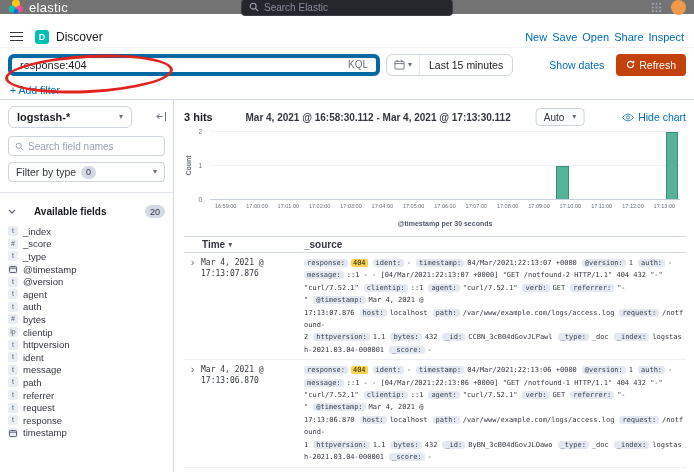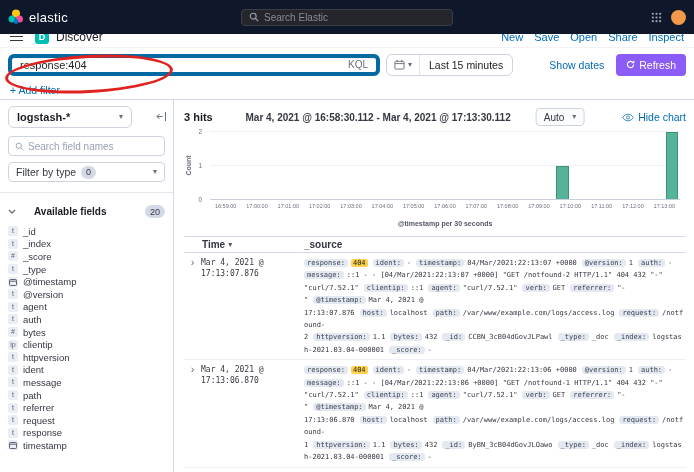--- a/index.html
+++ b/index.html
@@ -1,47 +1,47 @@
 <!DOCTYPE html>
 <html><head>
 <meta charset="utf-8">
 <style>
   *{margin:0;padding:0;box-sizing:border-box;}
   html,body{width:694px;height:472px;}
   body{font-family:"Liberation Sans","DejaVu Sans",sans-serif;background:#fff;color:#343741;position:relative;overflow:hidden;}
   [data-interactable="true"]{cursor:pointer;}
 
   
-  .top-header{position:absolute;top:0;left:0;right:0;height:34px;background:#0f172a;display:flex;align-items:center;padding:0 8px;z-index:10;}
+  .top-header{position:absolute;top:0;left:0;right:0;height:14px;background:#737373;display:flex;align-items:center;padding:0 8px;z-index:10;}
   .brand{display:flex;align-items:center;gap:5px;}
   .brand-text{color:#fff;font-size:13px;letter-spacing:.3px;}
   .global-search{position:absolute;left:50%;transform:translateX(-50%);width:212px;height:17px;background:#25262c;border:1px solid #3b3e46;border-radius:4px;display:flex;align-items:center;gap:5px;padding:0 7px;}
   .gs-placeholder{color:#878d99;font-size:10px;white-space:nowrap;}
   .header-right{margin-left:auto;display:flex;align-items:center;gap:9px;}
   .avatar{width:15px;height:15px;border-radius:50%;background:#f2994b;display:inline-block;}
 
   
   .nav-bar{position:absolute;top:26px;left:0;right:0;height:22px;background:#fff;display:flex;align-items:center;padding:0 10px;border-bottom:1px solid #f1f3f7;}
   .hamburger{display:inline-flex;flex-direction:column;gap:2.5px;width:13px;margin-right:12px;}
   .hamburger i{height:1.5px;background:#343741;display:block;}
   .app-badge{width:14px;height:14px;border-radius:3px;background:#00bfb3;color:#fff;font-size:9px;font-weight:bold;display:inline-flex;align-items:center;justify-content:center;margin-right:7px;}
   .breadcrumb{font-size:12px;color:#1a1c21;}
-  .nav-actions{margin-left:auto;display:flex;gap:11px;}
+  .nav-actions{margin-left:auto;display:flex;gap:5px;}
   .nav-action{color:#006bb4;font-size:11px;}
 
   
   .query-bar{position:absolute;top:48px;left:0;right:0;height:33px;display:flex;align-items:center;padding:0 8px;background:#fff;}
   .query-input{width:372px;height:22px;border:4px solid #0369a1;border-radius:6px;display:flex;align-items:center;padding:0 8px;background:#fff;box-shadow:inset 0 1px 1px rgba(0,0,0,.04);}
   .query-text{font-size:11px;color:#1a1c21;}
   .kql{margin-left:auto;font-size:10px;color:#69707d;}
   .datepicker{height:22px;border:1px solid #cdd3df;border-radius:6px;display:flex;align-items:center;background:#fff;margin-left:6px;}
   .dp-cal{display:flex;align-items:center;gap:3px;padding:0 7px;border-right:1px solid #e1e6ee;height:100%;}
   .dp-range{padding:0 9px;font-size:10.5px;color:#1a1c21;white-space:nowrap;}
   .show-dates{margin-left:auto;color:#006bb4;font-size:10.5px;white-space:nowrap;}
-  .refresh-btn{height:22px;background:#8b5cf6;border-radius:4px;color:#fff;font-size:10.5px;display:flex;align-items:center;justify-content:center;gap:4px;padding:0 10px;margin-left:12px;border:none;}
+  .refresh-btn{height:22px;background:#c2410c;border-radius:4px;color:#fff;font-size:10.5px;display:flex;align-items:center;justify-content:center;gap:4px;padding:0 10px;margin-left:12px;border:none;}
   .chev{font-size:8px;color:#69707d;line-height:1;}
 
   
   .filter-bar{position:absolute;top:81px;left:0;right:0;height:19px;display:flex;align-items:center;padding:0 10px;border-bottom:1px solid #d3dae6;background:#fff;}
   .add-filter{font-size:10.5px;color:#006bb4;}
 
   
   .annotation-ellipse{position:absolute;left:5px;top:55px;width:168px;height:38px;border:3px solid #e0231f;border-radius:50%;transform:rotate(-3deg);z-index:40;pointer-events:none;}
 
   
@@ -212,24 +212,20 @@
     <hr class="sb-divider" data-interactable="false">
     <div class="avail-header" data-interactable="true">
       <svg width="8" height="5" viewBox="0 0 8 5" fill="none" stroke="#69707d" stroke-width="1.3" data-interactable="false">
         <path d="M1 1l3 3 3-3"></path>
       </svg>
       <span class="avail-label" data-interactable="false">Available fields</span>
       <span class="ah-spacer"></span>
       <span class="badge" data-interactable="false">20</span>
     </div>
     <div class="field-list" data-interactable="false">
-        <div class="field-item" data-interactable="true">
-          <span class="f-icon" data-interactable="false">t</span>
-          <span class="f-name" data-interactable="false">_id</span>
-        </div>
         <div class="field-item" data-interactable="true">
           <span class="f-icon" data-interactable="false">t</span>
           <span class="f-name" data-interactable="false">_index</span>
         </div>
         <div class="field-item" data-interactable="true">
           <span class="f-icon" data-interactable="false">#</span>
           <span class="f-name" data-interactable="false">_score</span>
         </div>
         <div class="field-item" data-interactable="true">
           <span class="f-icon" data-interactable="false">t</span>

